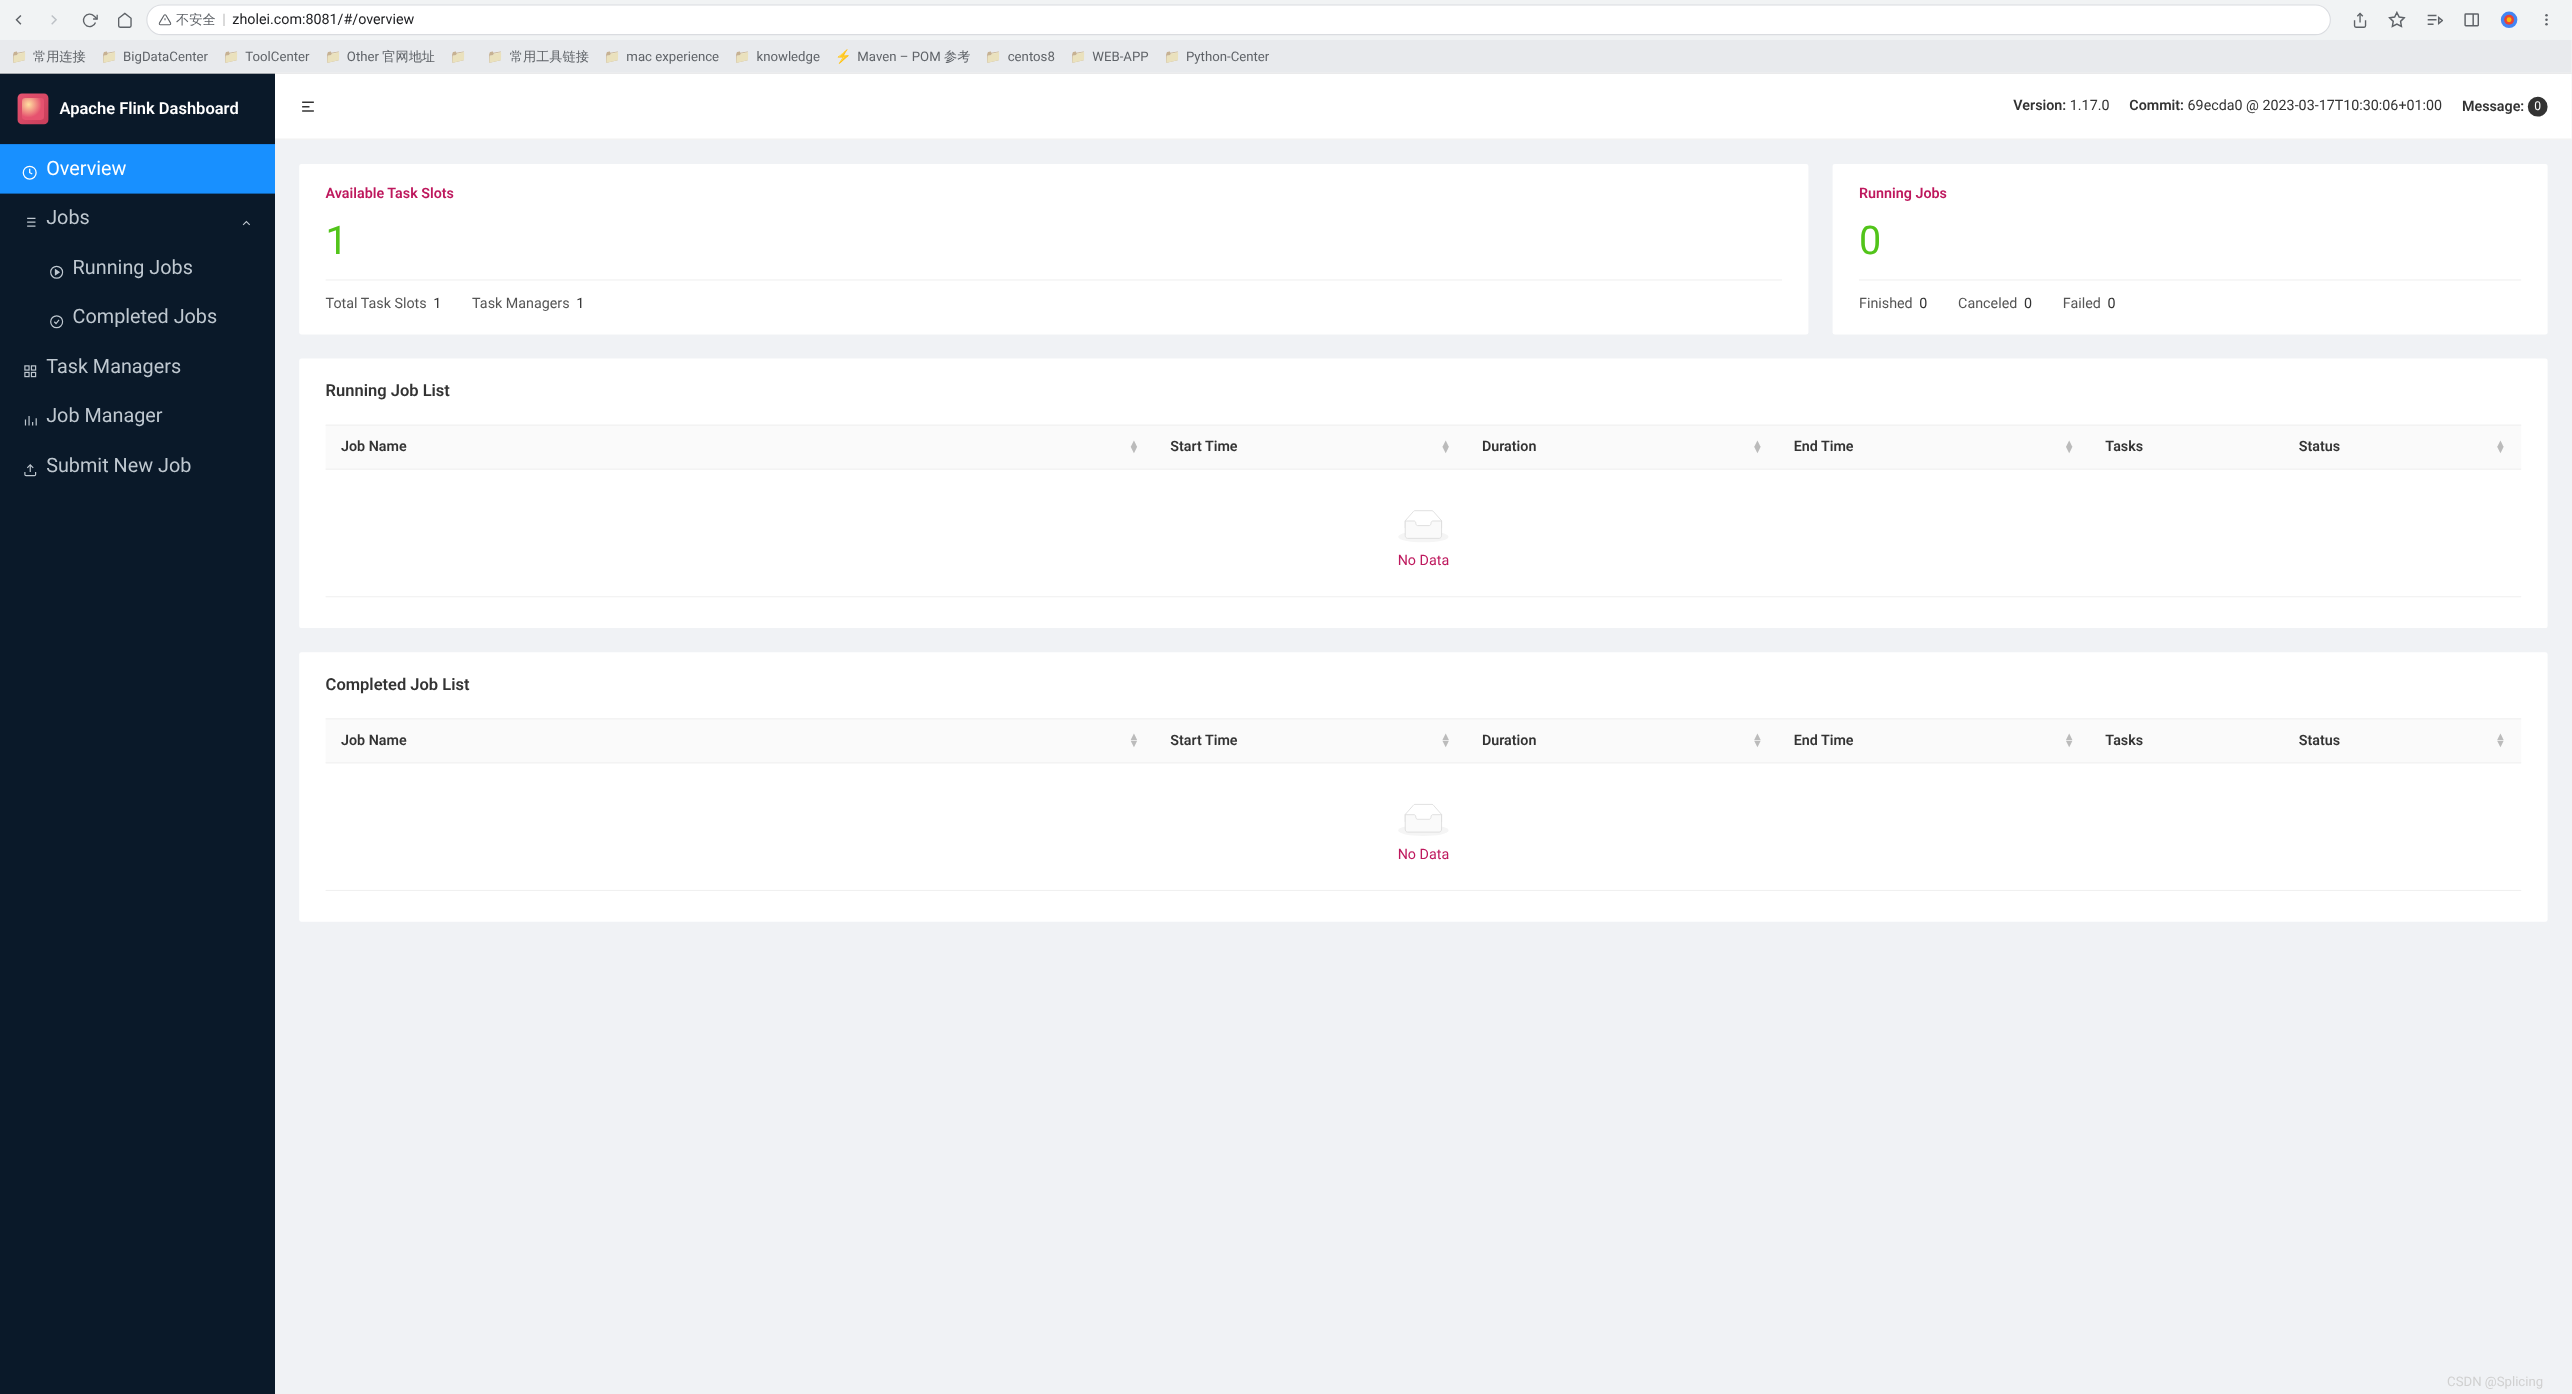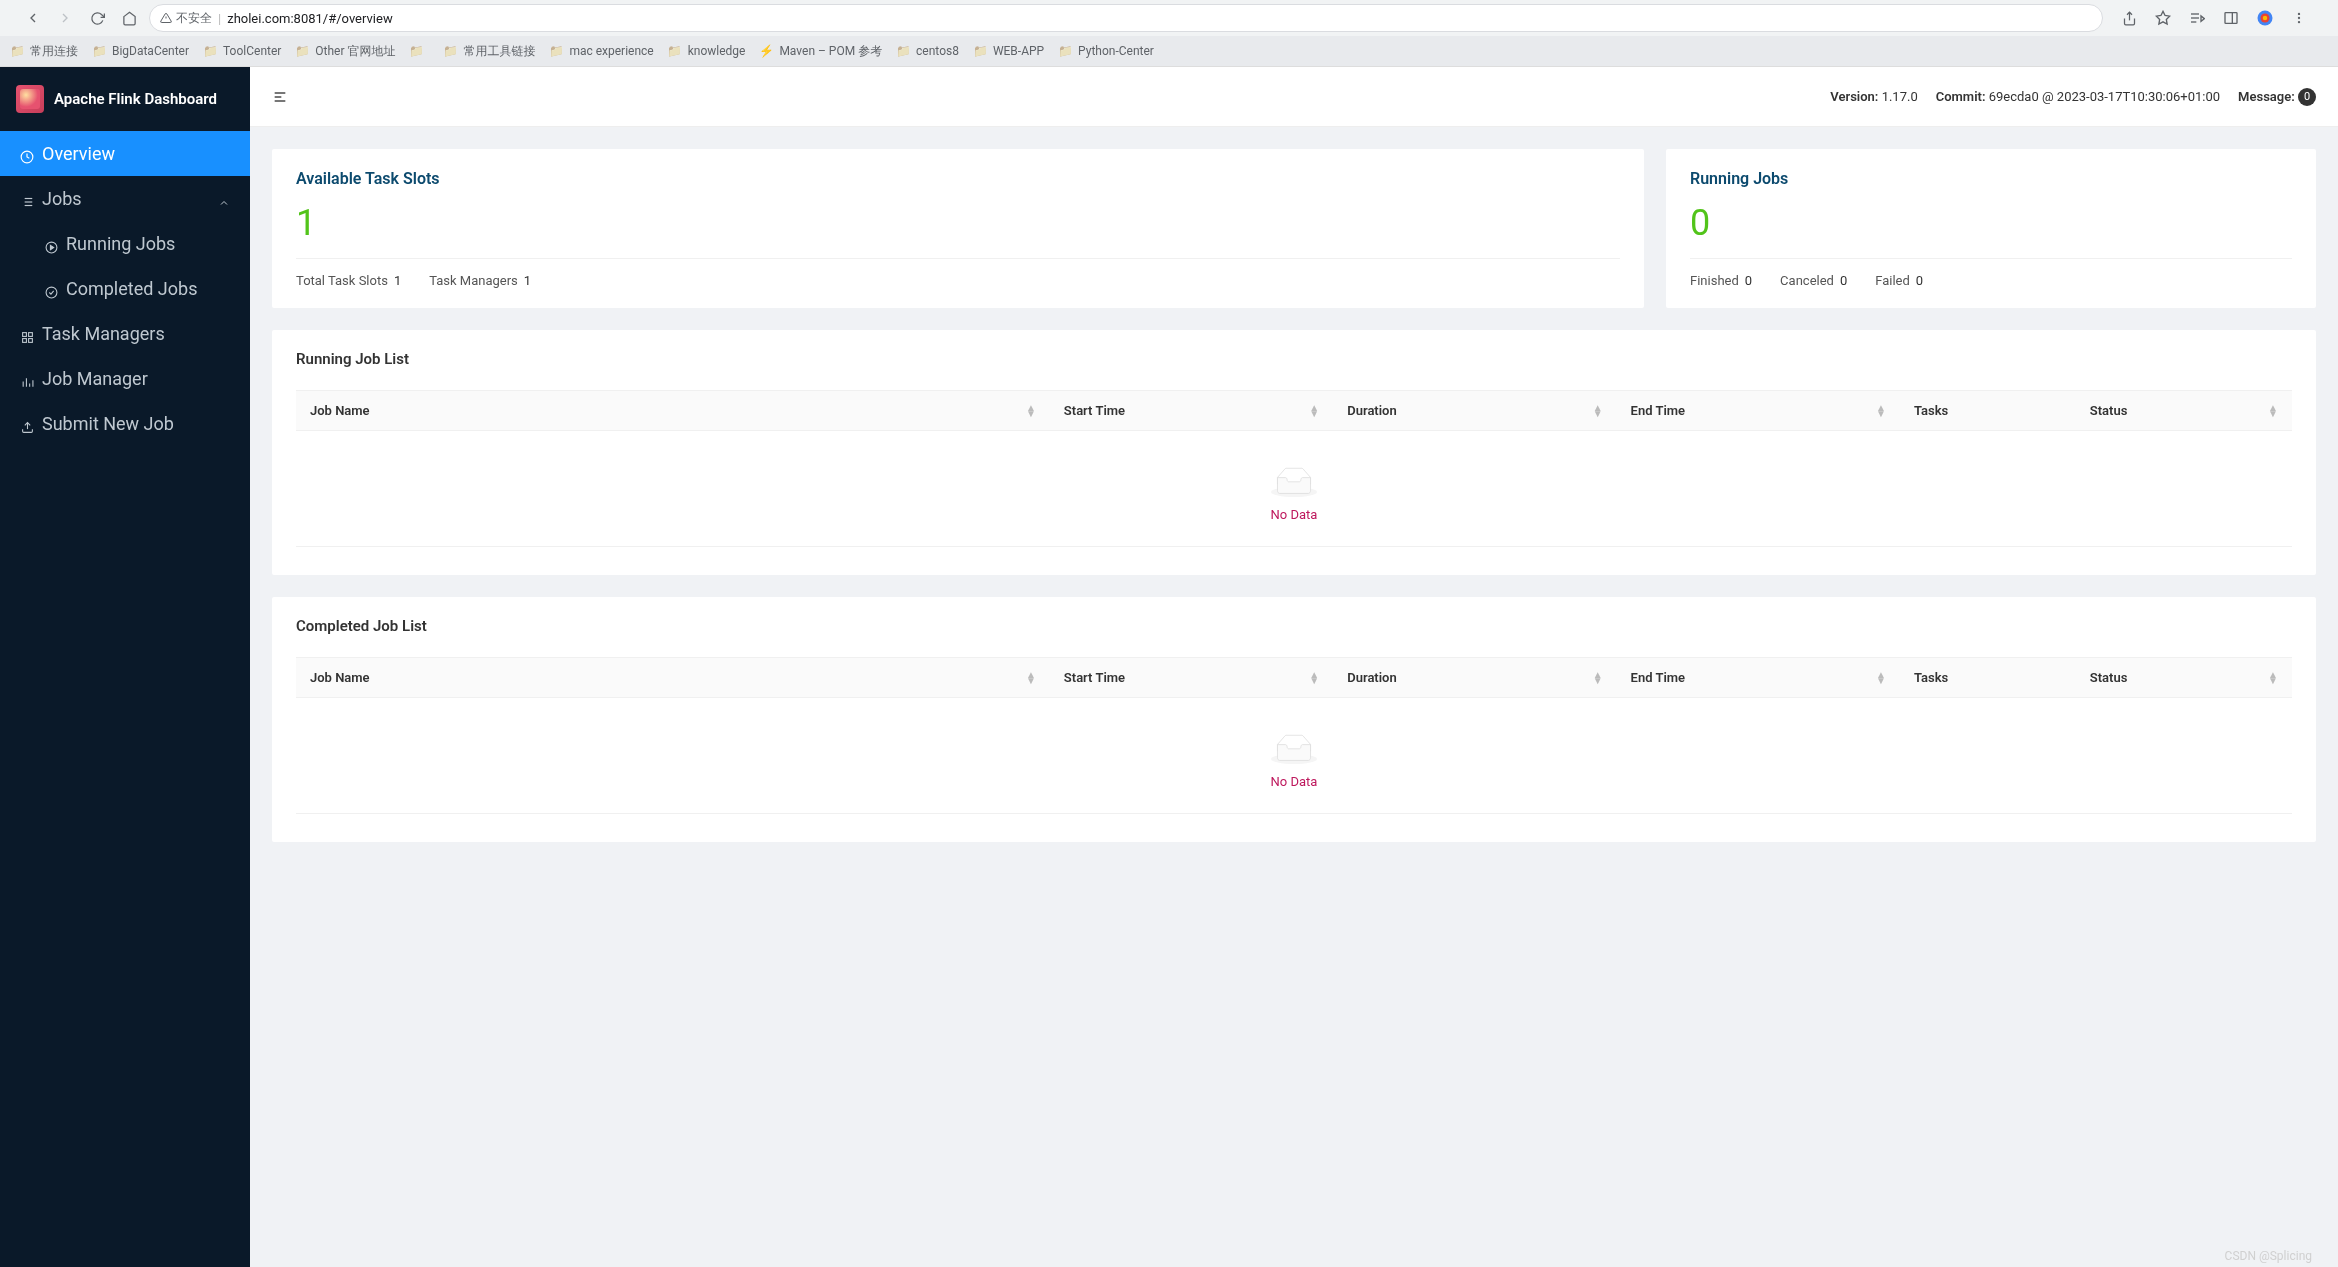--- a/index.html
+++ b/index.html
@@ -1,20 +1,20 @@
 <!DOCTYPE html>
 <html><head>
 <meta charset="utf-8">
 <style>
 * { margin: 0; padding: 0; box-sizing: border-box; }
 body { font-family: -apple-system, BlinkMacSystemFont, "Segoe UI", Roboto, Helvetica, Arial, sans-serif; font-size: 14px; color: #333; background: #f0f2f5; }
 
 
 .browser-chrome { background: #fff; border-bottom: 1px solid #ddd; }
-.browser-toolbar { display: flex; align-items: center; height: 36px; padding: 0 21px; gap: 8px; background: #f1f3f4; }
+.browser-toolbar { display: flex; align-items: center; height: 36px; padding: 0 5px; gap: 8px; background: #f1f3f4; }
 .nav-btn { width: 24px; height: 24px; display: flex; align-items: center; justify-content: center; cursor: pointer; color: #5f6368; border-radius: 50%; }
 .nav-btn.disabled { color: #bdc1c6; cursor: default; }
 .address-bar { flex: 1; display: flex; align-items: center; height: 28px; background: #fff; border: 1px solid #dadce0; border-radius: 14px; padding: 0 10px; gap: 6px; font-size: 13px; color: #202124; }
 .addr-security { display: flex; align-items: center; gap: 4px; color: #5f6368; font-size: 12px; }
 .addr-sep { color: #bbb; }
 .toolbar-right { display: flex; align-items: center; gap: 10px; padding: 0 6px; }
 .bookmarks-bar { display: flex; align-items: center; height: 30px; padding: 0 10px; gap: 14px; background: #e8eaed; font-size: 12px; color: #5f6368; }
 .bookmark { display: flex; align-items: center; gap: 5px; cursor: pointer; white-space: nowrap; }
 .folder-icon::before { content: "📁"; font-size: 12px; filter: grayscale(0.7); }
 
@@ -36,21 +36,21 @@
 .header-spacer { flex: 1; }
 .header-info { font-size: 13px; color: #333; display: flex; align-items: center; gap: 18px; }
 .header-info b { font-weight: 600; }
 .badge { display: inline-flex; align-items: center; justify-content: center; min-width: 18px; height: 18px; border-radius: 9px; background: #333; color: #fff; font-size: 11px; padding: 0 4px; }
 
 .content { padding: 22px; display: flex; flex-direction: column; gap: 22px; }
 .top-cards { display: flex; gap: 22px; }
 .card { background: #fff; border-radius: 2px; padding: 20px 24px; }
 .card.slots { flex: 1; }
 .card.jobs { width: 650px; }
-.card-title { font-size: 16px; font-weight: 600; color: #0c4a6e; margin-bottom: 14px; }
+.card-title { font-size: 13px; font-weight: 600; color: #be185d; margin-bottom: 14px; }
 .big-number { font-size: 36px; color: #52c41a; font-weight: 400; margin-bottom: 14px; }
 .stat-row { display: flex; gap: 28px; border-top: 1px solid #f0f0f0; padding-top: 14px; font-size: 13px; color: #555; }
 .stat-row .v { margin-left: 6px; color: #333; }
 
 .job-section { background: #fff; padding: 20px 24px 28px; border-radius: 2px; }
 .section-title { font-size: 15px; font-weight: 600; color: #333; margin-bottom: 22px; }
 .table-head { display: flex; background: #fafafa; border-top: 1px solid #f0f0f0; border-bottom: 1px solid #f0f0f0; font-size: 13px; font-weight: 600; color: #333; }
 .th { padding: 12px 14px; display: flex; align-items: center; gap: 6px; }
 .th.jobname { flex: 2.7; }
 .th.start, .th.duration, .th.end { flex: 0.95; }

